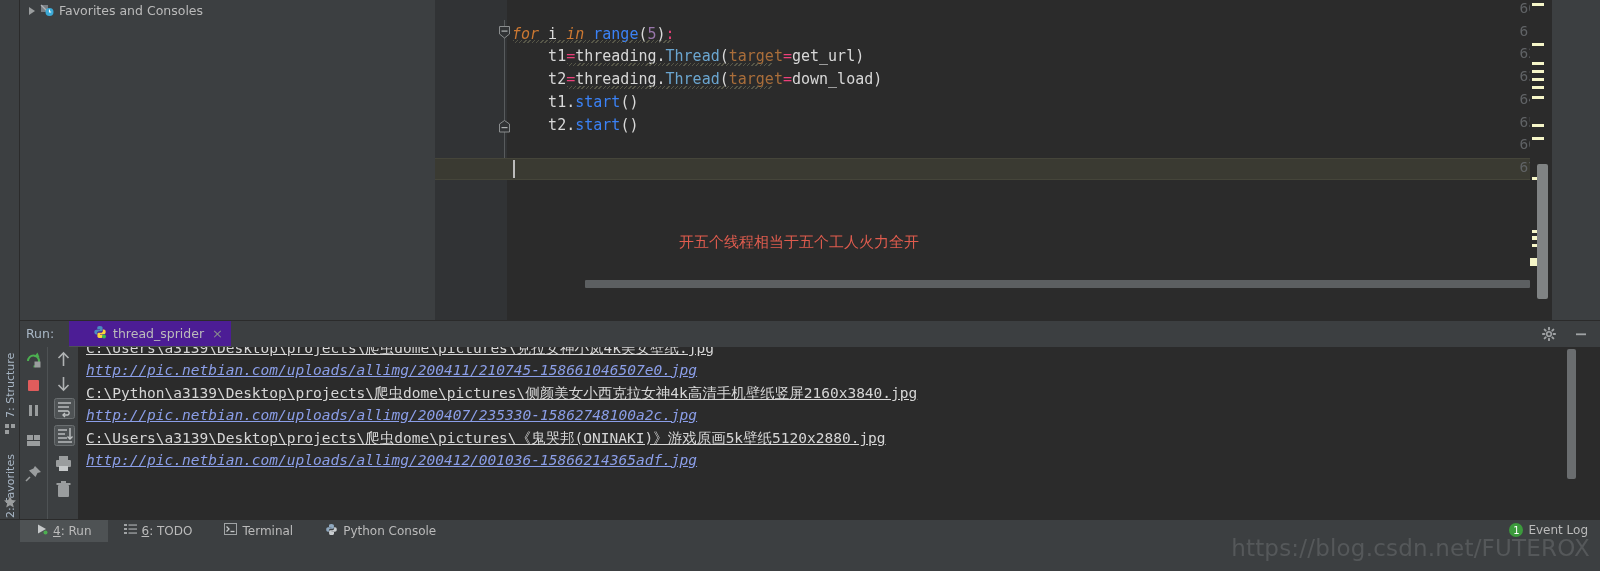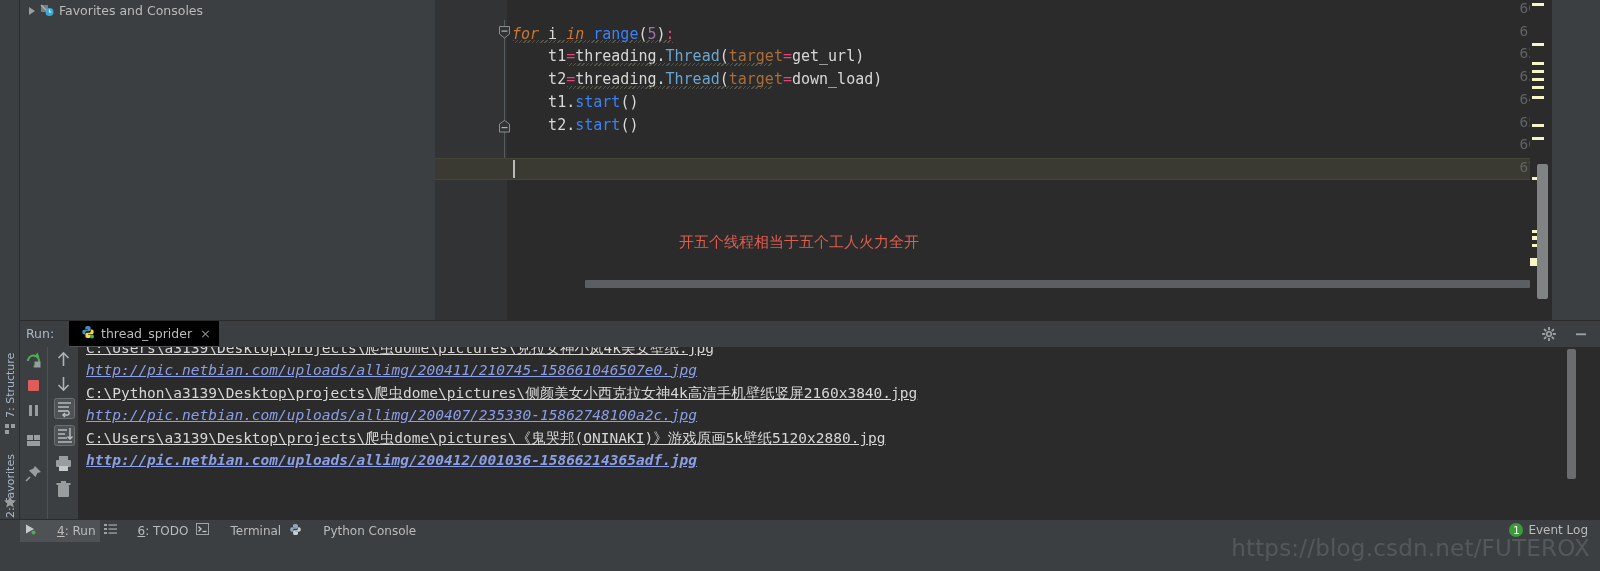--- a/index.html
+++ b/index.html
@@ -131,22 +131,22 @@
   }
   .run-header {
     position: absolute; left: 0; top: 0; width: 1580px; height: 26px;
     background: #3c3f41;
   }
   .run-label {
     position: absolute; left: 6px; top: 5px; font-size: 12.5px; color: #a9b7c6;
   }
   .run-tab {
     position: absolute; left: 49px; top: 0; height: 26px;
-    background: #000000; display: flex; align-items: center;
-    padding: 0 8px 0 12px; gap: 6px;
+    background: #4c1d95; display: flex; align-items: center;
+    padding: 0 8px 0 24px; gap: 6px;
     border-bottom: 1px solid #4e5254;
   }
   .run-tab-text { font-size: 12.5px; color: #bbbbbb; }
   .tab-close {
     font-size: 13px; color: #888b8d; margin-left: 2px; line-height: 1;
   }
   .run-hdr-right { position: absolute; right: 12px; top: 5px; display: flex; gap: 18px; align-items: center; }
 
   .run-toolbar {
     position: absolute; left: 0; top: 26px; width: 27px; height: 173px;
@@ -185,22 +185,22 @@
     background: #2b2b2b;
   }
 
   
   .bottombar {
     position: absolute; left: 0; top: 519px; width: 1600px; height: 22px;
     background: #3c3f41; border-top: 1px solid #2b2b2b;
     display: flex; align-items: center;
   }
   .bt-item {
-    display: flex; align-items: center; gap: 21px; height: 22px;
-    padding: 0 4px; font-size: 12px; color: #bbbbbb; white-space: nowrap;
+    display: flex; align-items: center; gap: 5px; height: 22px;
+    padding: 0 16px; font-size: 12px; color: #bbbbbb; white-space: nowrap;
   }
   .bt-item.active { background: #4e5254; }
   .bt-item u { text-decoration: underline; }
 
   
   .statusbar {
     position: absolute; left: 0; top: 541px; width: 1276px; height: 30px;
     background: #3c3f41; display: flex; align-items: center; margin-top: 28px;
   }
   .sb-left { display: flex; align-items: center; gap: 7px; padding-left: 9px; }
@@ -472,21 +472,21 @@
       </div>
     </div>
 
     <div class="console">
       <div id="console-lines">
           <div class="cout" style="top: -8px;">C:\Users\a3139\Desktop\projects\爬虫dome\pictures\克拉女神小岚4k美女壁纸.jpg</div>
           <div class="clink" style="top: 14.5px;">http://pic.netbian.com/uploads/allimg/200411/210745-158661046507e0.jpg</div>
           <div class="cout" style="top: 37px;">C:\Python\a3139\Desktop\projects\爬虫dome\pictures\侧颜美女小西克拉女神4k高清手机壁纸竖屏2160x3840.jpg</div>
           <div class="clink" style="top: 59.5px;">http://pic.netbian.com/uploads/allimg/200407/235330-15862748100a2c.jpg</div>
           <div class="cout" style="top: 82px;">C:\Users\a3139\Desktop\projects\爬虫dome\pictures\《鬼哭邦(ONINAKI)》游戏原画5k壁纸5120x2880.jpg</div>
-          <div class="clink" style="top: 104.5px; font-weight: bold;">http://pic.netbian.com/uploads/allimg/200412/001036-15866214365adf.jpg</div>
+          <div class="clink" style="top: 104.5px;">http://pic.netbian.com/uploads/allimg/200412/001036-15866214365adf.jpg</div>
         </div>
       <div class="console-vscroll"></div>
     </div>
     <div class="console-right"></div>
   </div>
 
   <div class="bottombar">
     <div style="width:20px;height:22px;"></div>
     <div class="bt-item active">
       <span>

